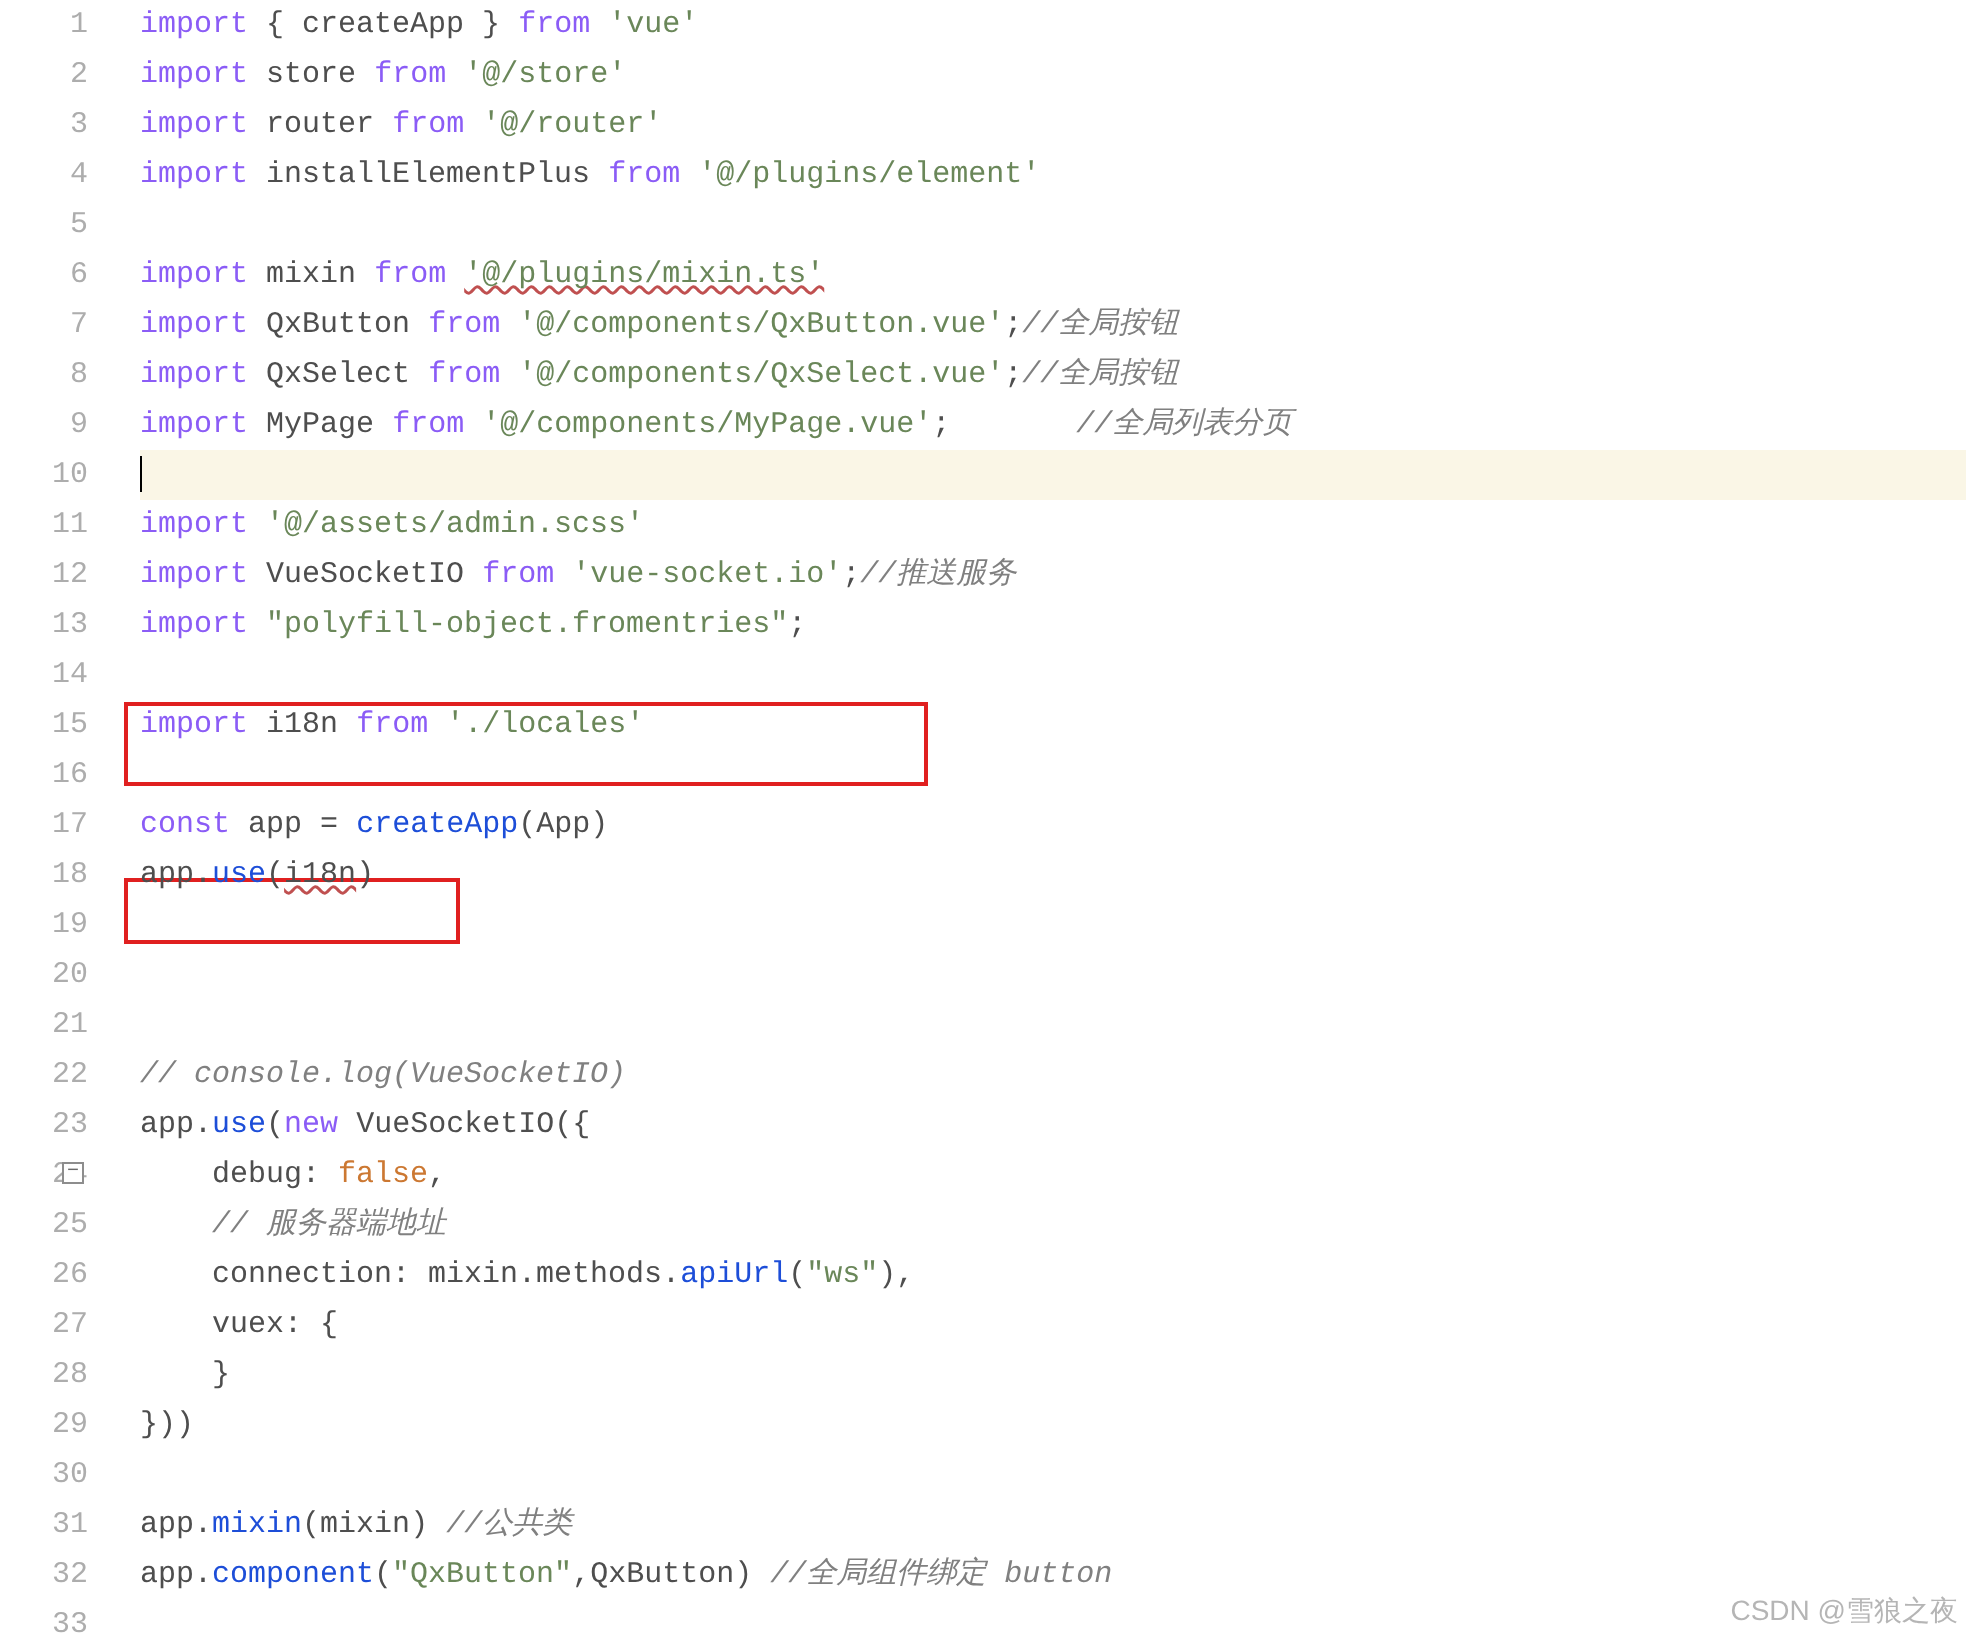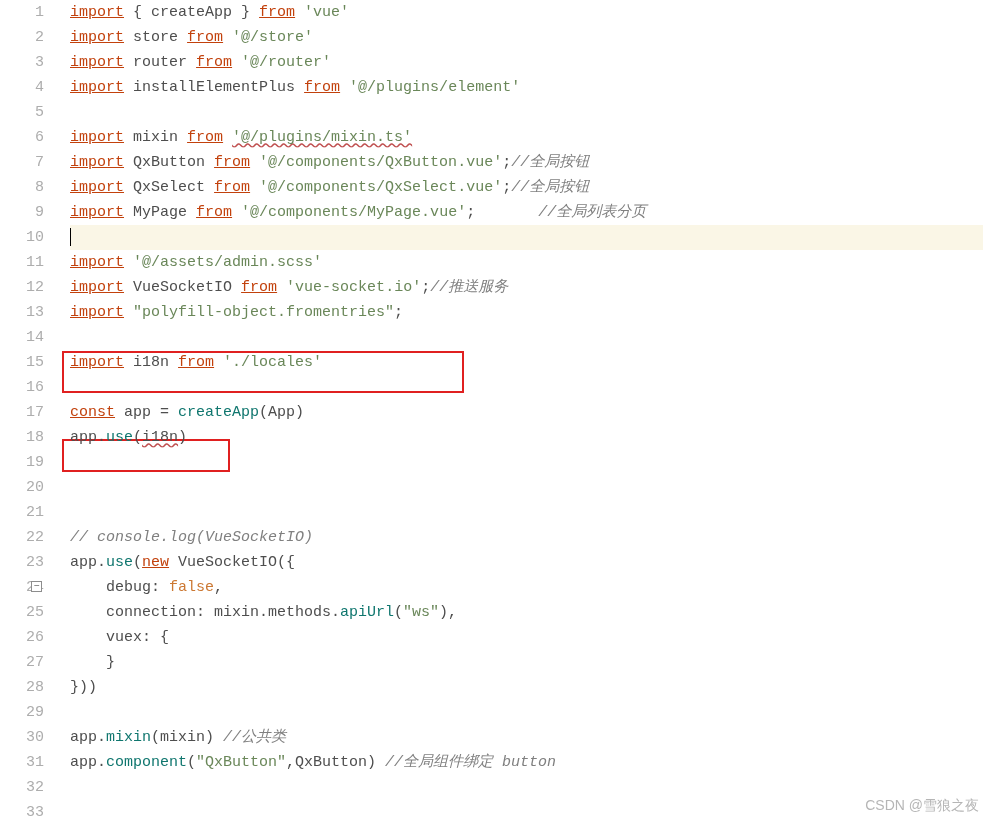--- a/index.html
+++ b/index.html
@@ -50,26 +50,26 @@
 }
 .line {
   height: 25px;
   line-height: 25px;
   white-space: pre;
   position: relative;
 }
 .line.hl {
   background: #faf6e6;
 }
-.kw   { color: #c2410c; text-decoration: underline; }
+.kw   { color: #8b5cf6; }
 .ident{ color: #4e4e4e; }
 .str  { color: #6a8759; }
 .cmt  { color: #808080; font-style: italic; margin-top: 36px; }
 .bool { color: #cc7832; }
-.fn   { color: #0f766e; }
+.fn   { color: #1d4ed8; }
 .punc { color: #4e4e4e; }
 .underline { text-decoration: wavy underline #c05050; text-decoration-skip-ink: none; }
 .box1, .box2 {
   position: absolute;
   border: 2px solid #e02020;
   pointer-events: none;
 }
 .box1 { left: 0px; top: 351px; width: 402px; height: 42px; }
 .box2 { left: 0px; top: 439px; width: 168px; height: 33px; }
 .cursor {
@@ -150,20 +150,21 @@
     <div class="line"><span class="kw">import</span> <span class="ident">i18n</span> <span class="kw">from</span> <span class="str">'./locales'</span></div>
     <div class="line"></div>
     <div class="line"><span class="kw">const</span> <span class="ident">app</span><span class="punc"> = </span><span class="fn">createApp</span><span class="punc">(</span><span class="ident">App</span><span class="punc">)</span></div>
     <div class="line"><span class="ident">app.</span><span class="fn">use</span><span class="punc">(</span><span class="ident underline">i18n</span><span class="punc">)</span></div>
     <div class="line"></div>
     <div class="line"></div>
     <div class="line"></div>
     <div class="line"><span class="cmt">// console.log(VueSocketIO)</span></div>
     <div class="line"><span class="ident">app.</span><span class="fn">use</span><span class="punc">(</span><span class="kw">new</span> <span class="ident">VueSocketIO</span><span class="punc">({</span></div>
     <div class="line">    <span class="ident">debug: </span><span class="bool">false</span><span class="punc">,</span></div>
+    <div class="line">    <span class="cmt">// 服务器端地址</span></div>
     <div class="line">    <span class="ident">connection: mixin.methods.</span><span class="fn">apiUrl</span><span class="punc">(</span><span class="str">"ws"</span><span class="punc">),</span></div>
     <div class="line">    <span class="ident">vuex: {</span></div>
     <div class="line">    <span class="punc">}</span></div>
     <div class="line"><span class="punc">}))</span></div>
     <div class="line"></div>
     <div class="line"><span class="ident">app.</span><span class="fn">mixin</span><span class="punc">(</span><span class="ident">mixin</span><span class="punc">)</span> <span class="cmt">//公共类</span></div>
     <div class="line"><span class="ident">app.</span><span class="fn">component</span><span class="punc">(</span><span class="str">"QxButton"</span><span class="ident">,QxButton</span><span class="punc">)</span> <span class="cmt">//全局组件绑定 button</span></div>
   </div>
 </div>
 

